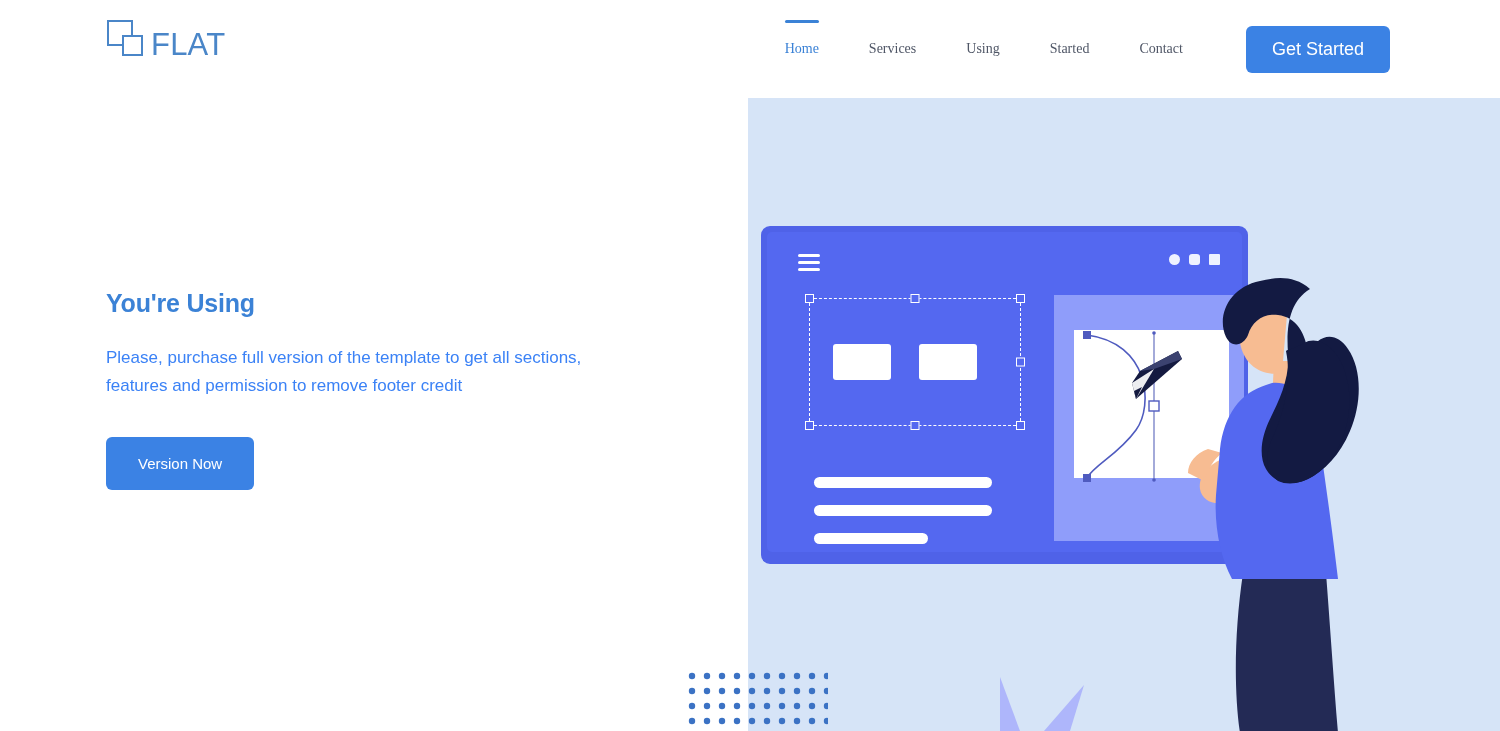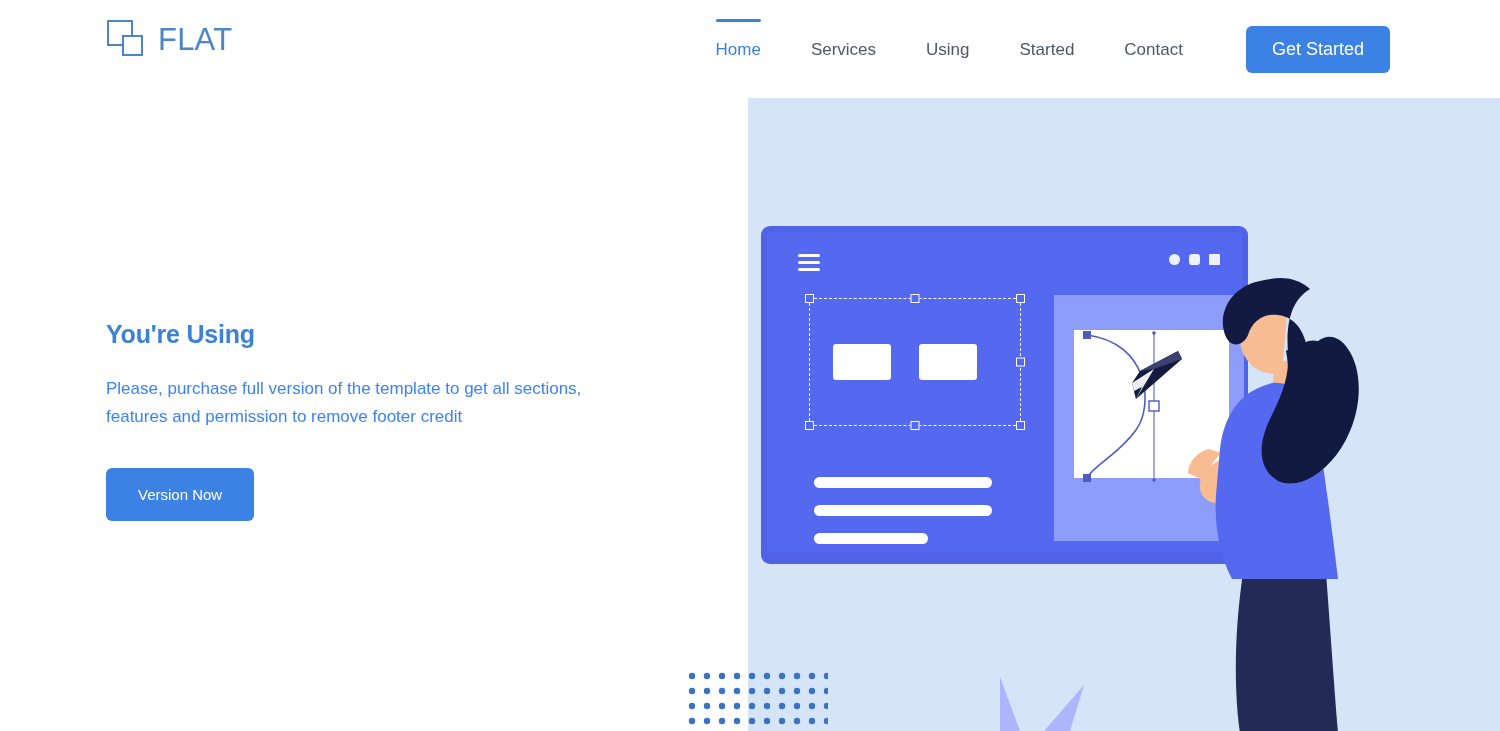--- a/index.html
+++ b/index.html
@@ -15,21 +15,21 @@
   
   .header {
     position: absolute; top: 0; left: 0;
     width: 1500px; height: 98px;
     background: #ffffff;
     z-index: 40;
     display: flex; align-items: center;
   }
   .brand {
     position: absolute; left: 106px; top: 18px;
-    display: flex; align-items: center; gap: 10px;
+    display: flex; align-items: flex-end; gap: 3px;
   }
   .logo-mark { position: relative; width: 42px; height: 42px; }
   .logo-mark .sq-a {
     position: absolute; left: 1px; top: 2px;
     width: 26px; height: 26px;
     border: 2.5px solid #4a86c8; background: transparent;
   }
   .logo-mark .sq-b {
     position: absolute; left: 16px; top: 17px;
     width: 21px; height: 21px;
@@ -42,44 +42,44 @@
 
   .nav {
     position: absolute; right: 110px; top: 0;
     height: 98px;
     display: flex; align-items: center; gap: 0;
   }
   .nav-list { display: flex; align-items: center; list-style: none; }
   .nav-item {
     position: relative;
     padding: 0 25px;
-    font-size: 17px; color: #4f5666;
+    font-size: 14px; color: #4f5666;
     cursor: pointer; white-space: nowrap;
     line-height: 1;
+    font-family: Liberation Serif, serif;
   }
   .nav-item.active { color: #3b82d6; }
   .nav-item.active::before {
     content: ""; position: absolute;
     left: 25px; right: 25px; top: -22px;
     height: 3px; background: #3b82d6; border-radius: 2px;
   }
   .btn-get-started {
     margin-left: 38px;
     background: #3b82e4; color: #ffffff;
     font-size: 18px; font-family: inherit;
     border: none; border-radius: 6px;
     padding: 13px 26px; cursor: pointer;
     white-space: nowrap;
   }
 
   
   .hero-left {
     position: absolute; left: 106px; top: 288px;
     width: 600px;
-    margin-top: 31px;
   }
   .eyebrow {
     font-size: 25px; font-weight: 700; color: #3b82d6;
     letter-spacing: -.2px; line-height: 1.2;
     margin-bottom: 26px;
   }
   .headline {
     font-size: 61px; font-weight: 700; color: #2b3252;
     line-height: 1.16; letter-spacing: -1.2px;
     margin-bottom: 30px; max-width: 560px;

